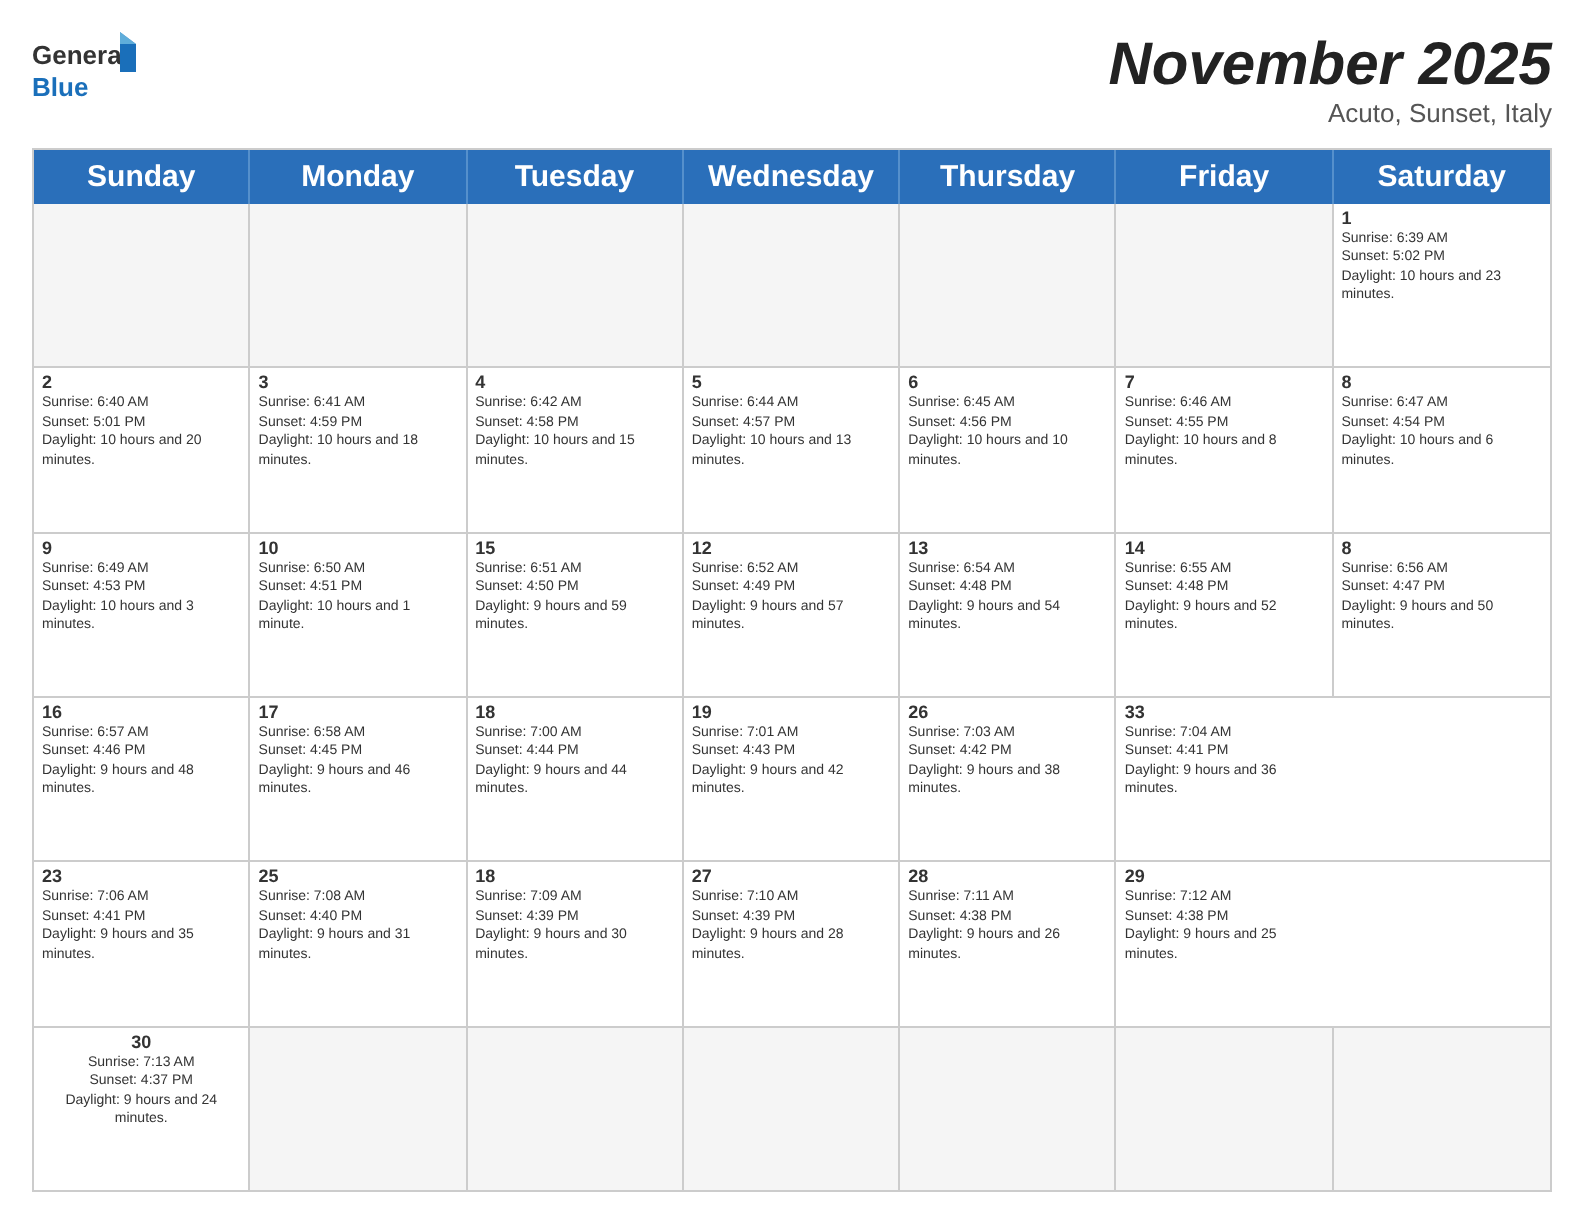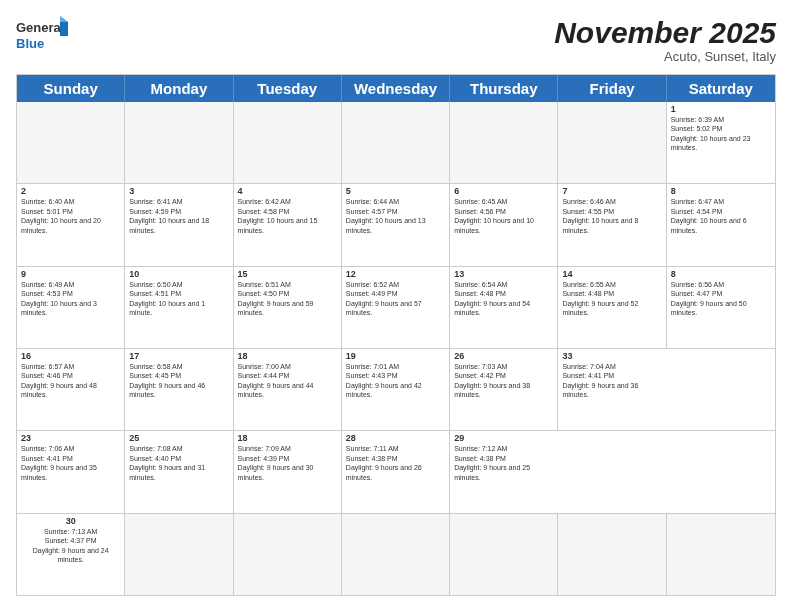--- a/index.html
+++ b/index.html
@@ -285,20 +285,26 @@
 Sunset: 4:40 PM
 Daylight: 9 hours and 31 minutes.</div>
           </div>
           <div class="day-cell">
             <span class="day-num">18</span>
             <div class="day-info" style="white-space: pre-line;">Sunrise: 7:09 AM
 Sunset: 4:39 PM
 Daylight: 9 hours and 30 minutes.</div>
           </div>
           <div class="day-cell">
+            <span class="day-num">27</span>
+            <div class="day-info" style="white-space: pre-line;">Sunrise: 7:10 AM
+Sunset: 4:39 PM
+Daylight: 9 hours and 28 minutes.</div>
+          </div>
+          <div class="day-cell">
             <span class="day-num">28</span>
             <div class="day-info" style="white-space: pre-line;">Sunrise: 7:11 AM
 Sunset: 4:38 PM
 Daylight: 9 hours and 26 minutes.</div>
           </div>
           <div class="day-cell">
             <span class="day-num">29</span>
             <div class="day-info" style="white-space: pre-line;">Sunrise: 7:12 AM
 Sunset: 4:38 PM
 Daylight: 9 hours and 25 minutes.</div>

